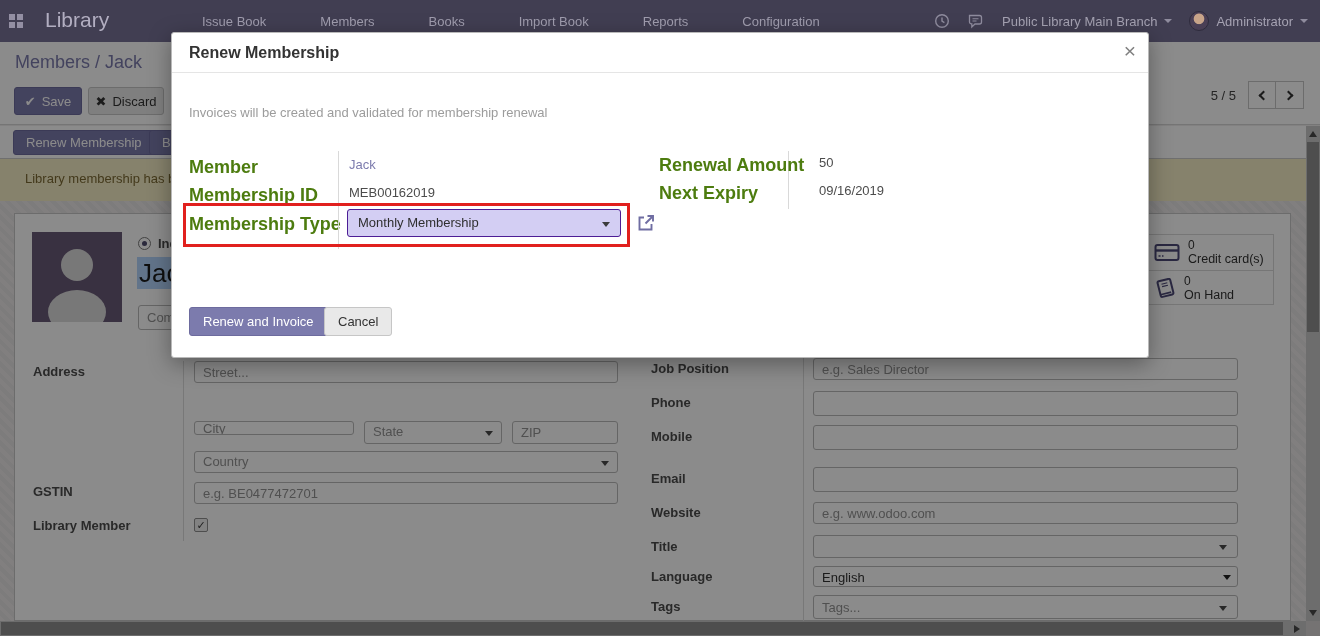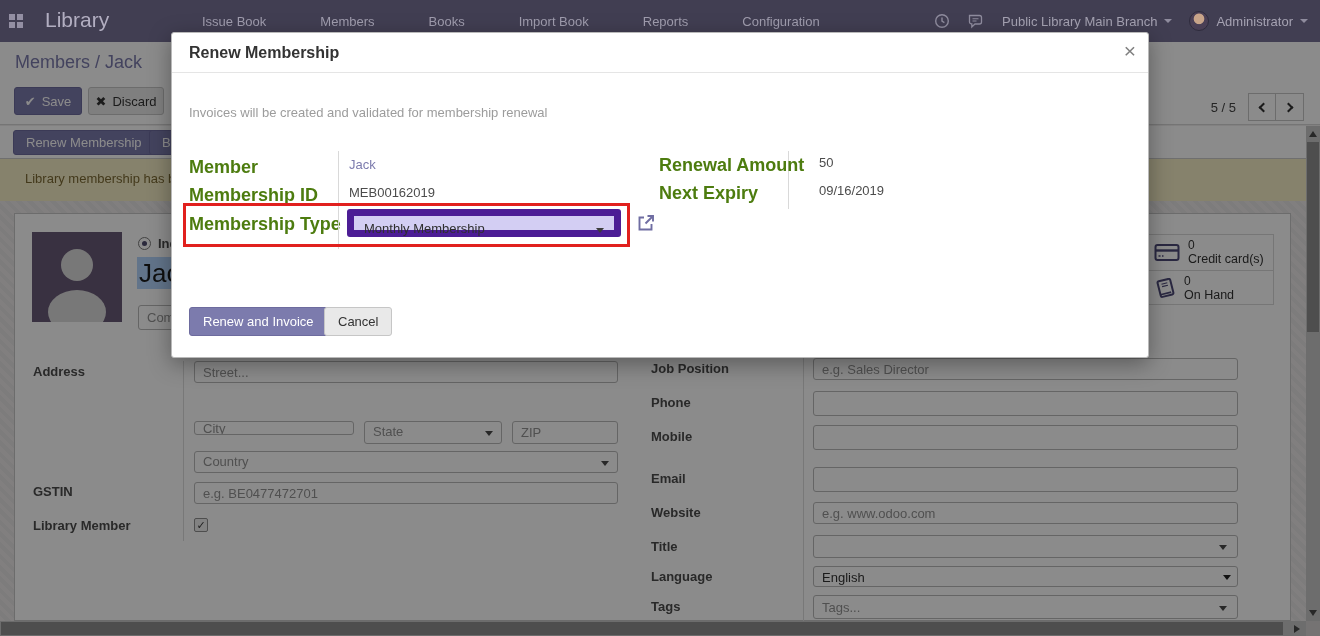--- a/index.html
+++ b/index.html
@@ -26,21 +26,21 @@
   .page { position:absolute; inset:42px 0 0 0; z-index:10; background:#eeecec; }
   .control-panel { position:absolute; left:0; top:0; width:1320px; height:83px; background:#fff; border-bottom:1px solid #d6d6d6; }
   .breadcrumb { position:absolute; left:15px; top:10px; font-size:18px; color:#7c7bad; cursor:pointer; }
   .cp-buttons { position:absolute; left:14px; top:45px; display:flex; gap:6px; }
   .btn { display:inline-flex; align-items:center; justify-content:center; gap:6px;
     font-size:13px; border-radius:3px; cursor:pointer; border:1px solid transparent; }
   .btn-primary { background:#7c7bad; border-color:#6d6b9e; color:#fff; }
   .btn-default { background:#e9e9e9; border-color:#c6c6c6; color:#333; }
   .btn-save { width:68px; height:28px; }
   .btn-discard { width:76px; height:28px; }
-  .pager { position:absolute; right:16px; top:51px; display:flex; align-items:center; gap:12px; }
+  .pager { position:absolute; right:16px; top:39px; display:flex; align-items:center; gap:12px; }
   .pager-count { font-size:13px; color:#444; }
   .pager-btns { display:flex; }
   .pager-btn { width:28px; height:28px; background:#fff; border:1px solid #c6c6c6; display:flex; align-items:center; justify-content:center; cursor:pointer; }
   .pager-btn + .pager-btn { border-left:none; }
   .chev { width:7px; height:7px; border:solid #333; border-width:0 2px 2px 0; display:inline-block; }
   .chev.left  { transform:rotate(135deg); margin-left:3px; }
   .chev.right { transform:rotate(-45deg); margin-right:3px; }
   
   .statusbar { position:absolute; left:0; top:84px; width:1320px; height:33px; background:#fff; border-bottom:1px solid #cccccc; }
   .sb-btn { position:absolute; top:4px; height:25px; padding:0 12px; }
@@ -91,21 +91,21 @@
   .modal { position:absolute; left:171px; top:32px; width:978px; height:326px; background:#fff; z-index:40;
     border:1px solid #b9b9b9; border-radius:3px; box-shadow:0 6px 22px rgba(0,0,0,.35); }
   .modal-header { position:relative; height:40px; border-bottom:1px solid #e5e5e5; }
   .modal-title { position:absolute; left:17px; top:11px; font-size:16px; font-weight:bold; color:#333; }
   .modal-close { position:absolute; right:12px; top:6px; font-size:21px; color:#7f7f7f; cursor:pointer; background:none; border:none; font-family:inherit; }
   .modal-msg { position:absolute; left:17px; top:72px; font-size:13px; color:#9c9c9c; }
   .m-label { position:absolute; font-size:18px; font-weight:bold; color:#4d7c0f; white-space:nowrap; }
   .m-value { position:absolute; font-size:13px; color:#4c4c4c; white-space:nowrap; }
   .m-link  { color:#7c7bad; cursor:pointer; }
   .msel { position:absolute; left:175px; top:176px; width:274px; height:28px; background:#d3cef3;
-    border:7px solid #4c1d95; border-radius:3px; font-size:13px; color:#2f2f2f; line-height:26px; padding-left:10px; cursor:pointer; }
+    border:1px solid #4c1d95; border-radius:3px; font-size:13px; color:#2f2f2f; line-height:26px; padding-left:10px; cursor:pointer; }
   .msel .tri { right:10px; top:12px; border-top-color:#3c3c3c; }
   .redbox { position:absolute; left:11px; top:170px; width:447px; height:44px; border:3px solid #e1201e; pointer-events:none; }
   .extlink { position:absolute; left:464px; top:180px; width:20px; height:20px; cursor:pointer; }
   .modal-footer-btn { position:absolute; height:29px; }
   .mb1 { left:17px; top:274px; padding:0 13px; }
   .mb2 { left:152px; top:274px; padding:0 13px; }
 </style>
 </head>
 <body>
 

